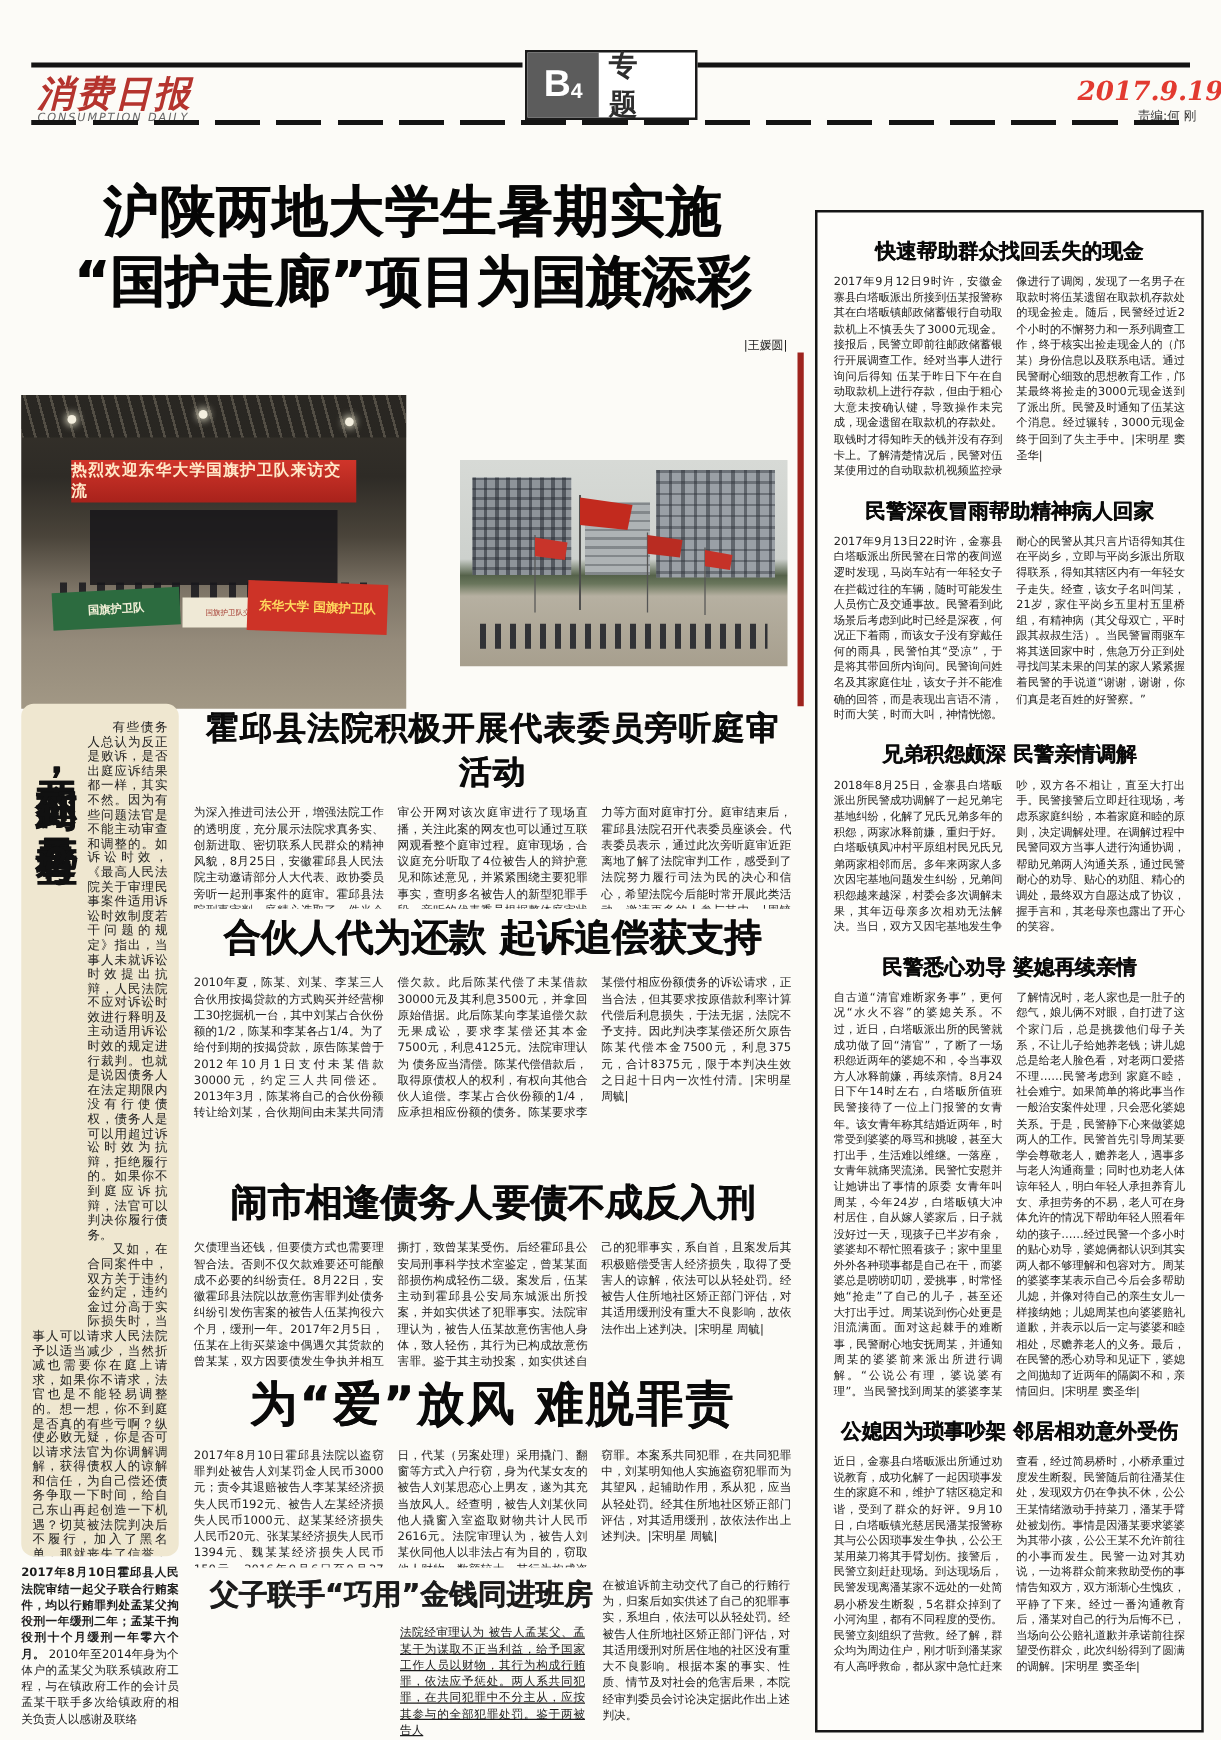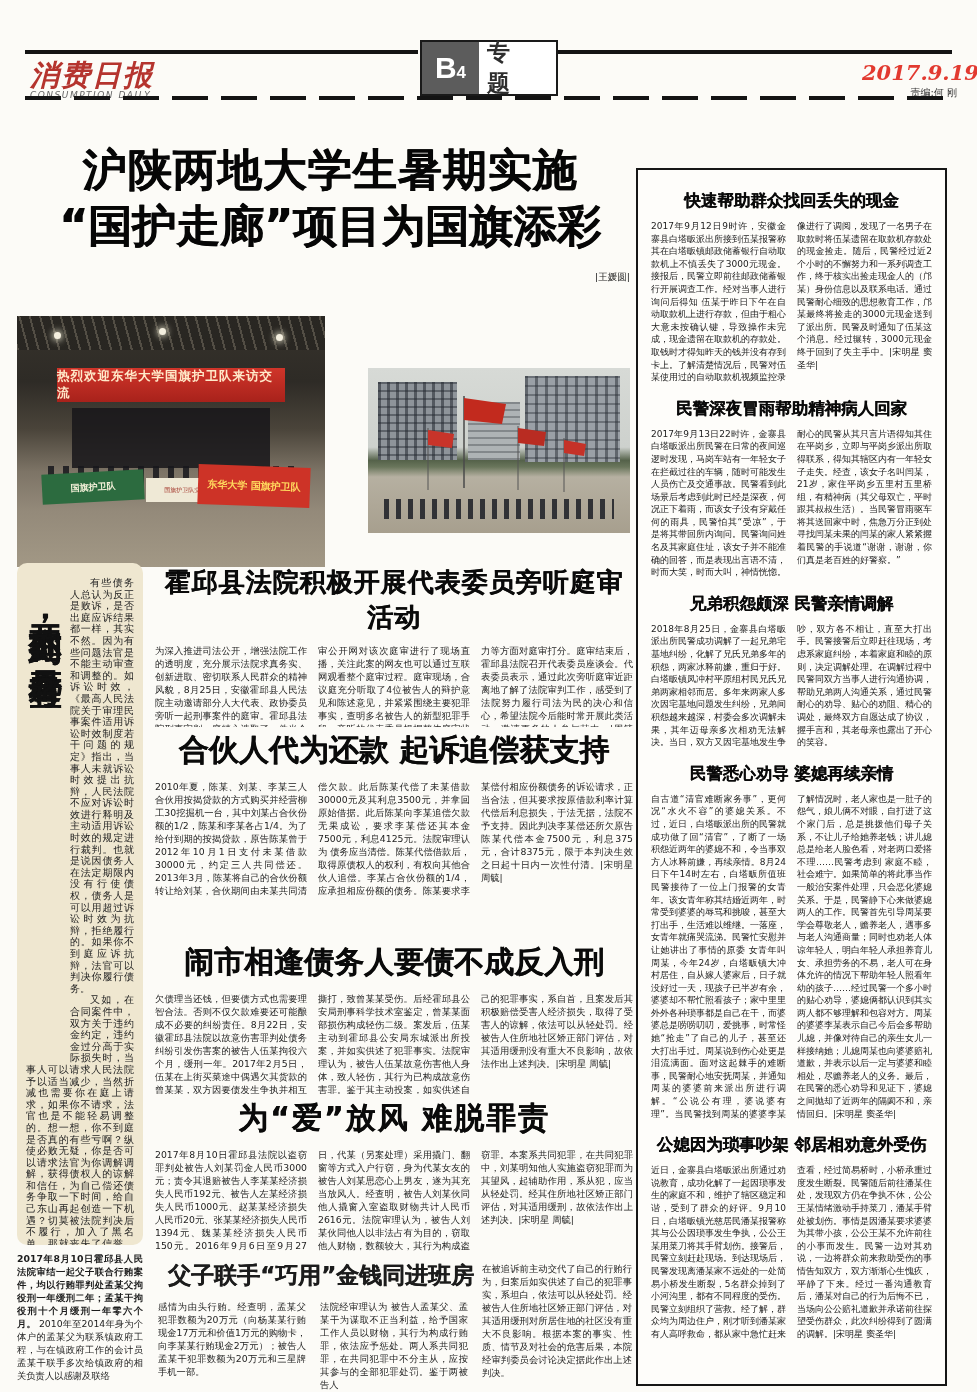--- a/index.html
+++ b/index.html
@@ -73,29 +73,29 @@
         font-size:9.3px;line-height:13px;text-align:justify;}
   .blcol .b{font-weight:bold;}
   
   .mart{position:absolute;left:155px;width:478px;overflow:hidden;}
   .mart .mtitle{text-align:center;font-weight:900;color:#0a0a0a;text-shadow:.5px 0 0 currentColor;}
   .mart .mbody{margin-top:9px;column-gap:11px;font-size:9.3px;line-height:13px;text-align:justify;color:#222;}
   .cols3{column-count:3;}
   #martA{top:565px;height:162px;} #martA .mtitle{font-size:26px;letter-spacing:1px;}
   #martB{top:730px;height:208px;} #martB .mtitle{font-size:30px;letter-spacing:0px;}
   #martC{top:942px;height:152px;} #martC .mtitle{font-size:30px;}
-  #martD{top:1098px;height:156px;} #martD .mtitle{font-size:30px;letter-spacing:2px;}
+  #martD{top:1098px;height:156px;} #martD .mtitle{font-size:38px;letter-spacing:2px;}
   .etitle{position:absolute;left:162px;top:1260px;width:318px;text-align:center;font-size:23px;
         font-weight:900;white-space:nowrap;text-shadow:.5px 0 0 currentColor;}
   .ecol{position:absolute;width:148px;font-size:9.3px;line-height:13px;text-align:justify;overflow:hidden;}
   #ecol1{left:158px;top:1300px;height:92px;}
-  #ecol2{left:320px;top:1300px;height:92px;}
+  #ecol2{left:320px;top:1300px;height:92px;text-decoration:underline;}
   #ecol3{left:482px;top:1262px;width:150px;height:130px;}
   
-  .rightbox{position:absolute;left:636px;top:168px;width:311px;height:1218px;border:2px solid #161616;
+  .rightbox{position:absolute;left:652px;top:168px;width:311px;height:1218px;border:2px solid #161616;
         background:#fefdfa;box-sizing:border-box;padding:6px 0;overflow:hidden;}
   .rart{margin-bottom:10px;}
   .rart .rtitle{text-align:center;font-size:16.5px;font-weight:900;margin:14px 8px 8px 8px;color:#0a0a0a;
         text-shadow:.4px 0 0 currentColor;}
   .rart .rbody{padding:0 13px;column-count:2;column-gap:11px;font-size:9px;line-height:12.6px;
         text-align:justify;color:#222;}
 </style>
 </head>
 <body>
 
@@ -185,21 +185,20 @@
     <div class="mtitle">闹市相逢债务人要债不成反入刑</div>
     <div class="mbody cols3">欠债理当还钱，但要债方式也需要理智合法。否则不仅欠款难要还可能酿成不必要的纠纷责任。8月22日，安徽霍邱县法院以故意伤害罪判处债务纠纷引发伤害案的被告人伍某拘役六个月，缓刑一年。2017年2月5日，伍某在上街买菜途中偶遇欠其货款的曾某某，双方因要债发生争执并相互撕打，致曾某某受伤。后经霍邱县公安局刑事科学技术室鉴定，曾某某面部损伤构成轻伤二级。案发后，伍某主动到霍邱县公安局东城派出所投案，并如实供述了犯罪事实。法院审理认为，被告人伍某故意伤害他人身体，致人轻伤，其行为已构成故意伤害罪。鉴于其主动投案，如实供述自己的犯罪事实，系自首，且案发后其积极赔偿受害人经济损失，取得了受害人的谅解，依法可以从轻处罚。经被告人住所地社区矫正部门评估，对其适用缓刑没有重大不良影响，故依法作出上述判决。|宋明星 周毓|</div>
   </div>
 
   <div class="mart" id="martD">
     <div class="mtitle">为“爱”放风  难脱罪责</div>
     <div class="mbody cols3">2017年8月10日霍邱县法院以盗窃罪判处被告人刘某罚金人民币3000元；责令其退赔被告人李某某经济损失人民币192元、被告人左某经济损失人民币1000元、赵某某经济损失人民币20元、张某某经济损失人民币1394元、魏某某经济损失人民币150元。2016年9月6日至9月27日，代某（另案处理）采用撬门、翻窗等方式入户行窃，身为代某女友的被告人刘某思恋心上男友，遂为其充当放风人。经查明，被告人刘某伙同他人撬窗入室盗取财物共计人民币2616元。法院审理认为，被告人刘某伙同他人以非法占有为目的，窃取他人财物，数额较大，其行为构成盗窃罪。本案系共同犯罪，在共同犯罪中，刘某明知他人实施盗窃犯罪而为其望风，起辅助作用，系从犯，应当从轻处罚。经其住所地社区矫正部门评估，对其适用缓刑，故依法作出上述判决。|宋明星 周毓|</div>
   </div>
 
   <div class="etitle">父子联手“巧用”金钱同进班房</div>
-  <div class="ecol" id="ecol1">感情为由头行贿。经查明，孟某父犯罪数额为20万元（向杨某某行贿现金17万元和价值1万元的购物卡，向李某某行贿现金2万元）；被告人孟某干犯罪数额为20万元和三星牌手机一部。</div>
   <div class="ecol" id="ecol2">法院经审理认为 被告人孟某父、孟某干为谋取不正当利益，给予国家工作人员以财物，其行为构成行贿罪，依法应予惩处。两人系共同犯罪，在共同犯罪中不分主从，应按其参与的全部犯罪处罚。鉴于两被告人</div>
   <div class="ecol" id="ecol3">在被追诉前主动交代了自己的行贿行为，归案后如实供述了自己的犯罪事实，系坦白，依法可以从轻处罚。经被告人住所地社区矫正部门评估，对其适用缓刑对所居住地的社区没有重大不良影响。根据本案的事实、性质、情节及对社会的危害后果，本院经审判委员会讨论决定据此作出上述判决。</div>
 
   <div class="rightbox">
     <div class="rart">
       <div class="rtitle">快速帮助群众找回丢失的现金</div>
       <div class="rbody">2017年9月12日9时许，安徽金寨县白塔畈派出所接到伍某报警称 其在白塔畈镇邮政储蓄银行自动取款机上不慎丢失了3000元现金。接报后，民警立即前往邮政储蓄银行开展调查工作。经对当事人进行询问后得知 伍某于昨日下午在自动取款机上进行存款，但由于粗心大意未按确认键，导致操作未完成，现金遗留在取款机的存款处。取钱时才得知昨天的钱并没有存到卡上。了解清楚情况后，民警对伍某使用过的自动取款机视频监控录像进行了调阅，发现了一名男子在取款时将伍某遗留在取款机存款处的现金捡走。随后，民警经过近2个小时的不懈努力和一系列调查工作，终于核实出捡走现金人的（邝某）身份信息以及联系电话。通过民警耐心细致的思想教育工作，邝某最终将捡走的3000元现金送到了派出所。民警及时通知了伍某这个消息。经过辗转，3000元现金终于回到了失主手中。|宋明星 窦圣华|</div>
     </div>
     <div class="rart">
       <div class="rtitle">民警深夜冒雨帮助精神病人回家</div>

